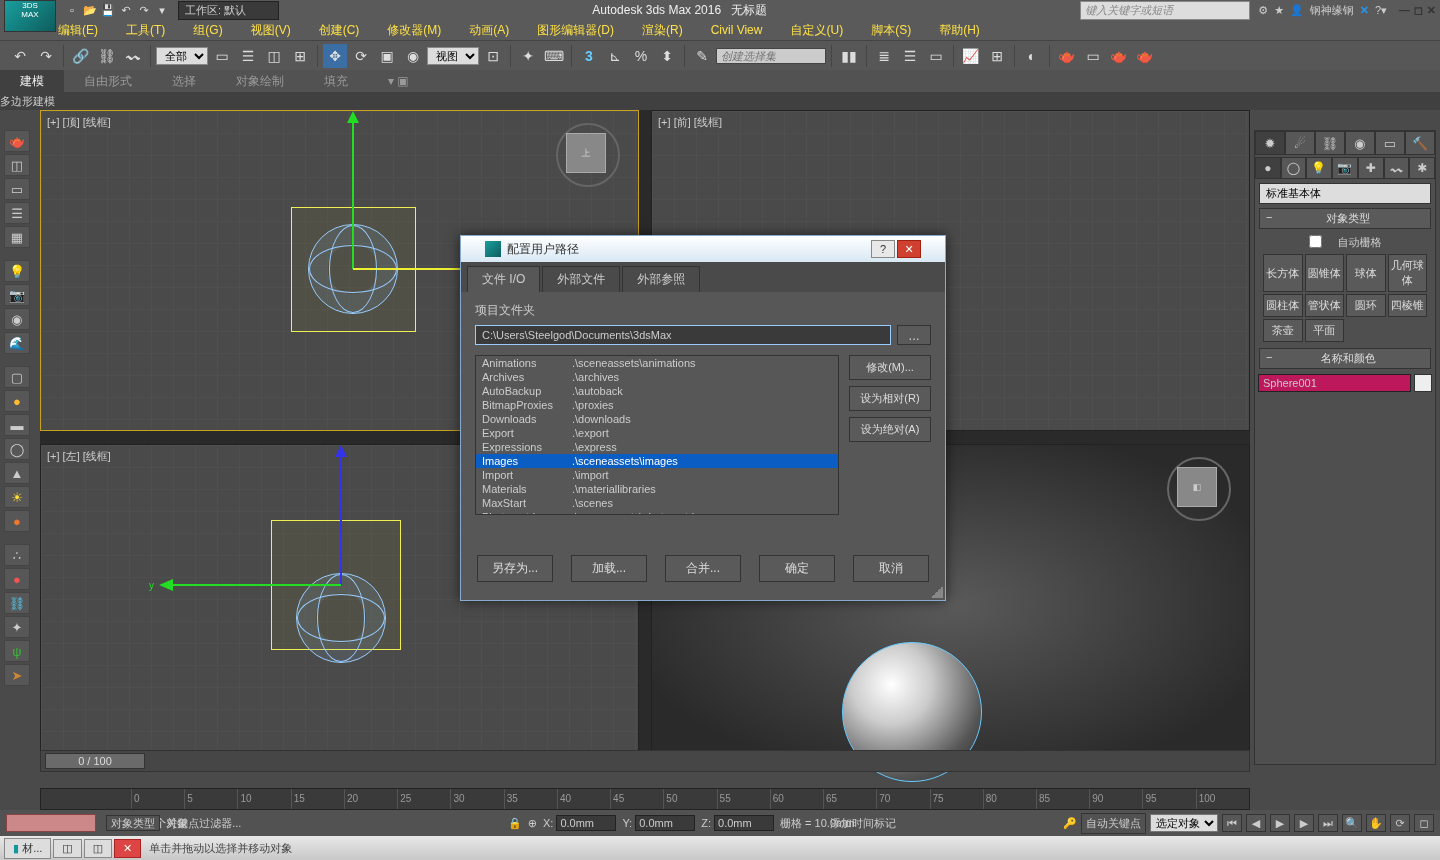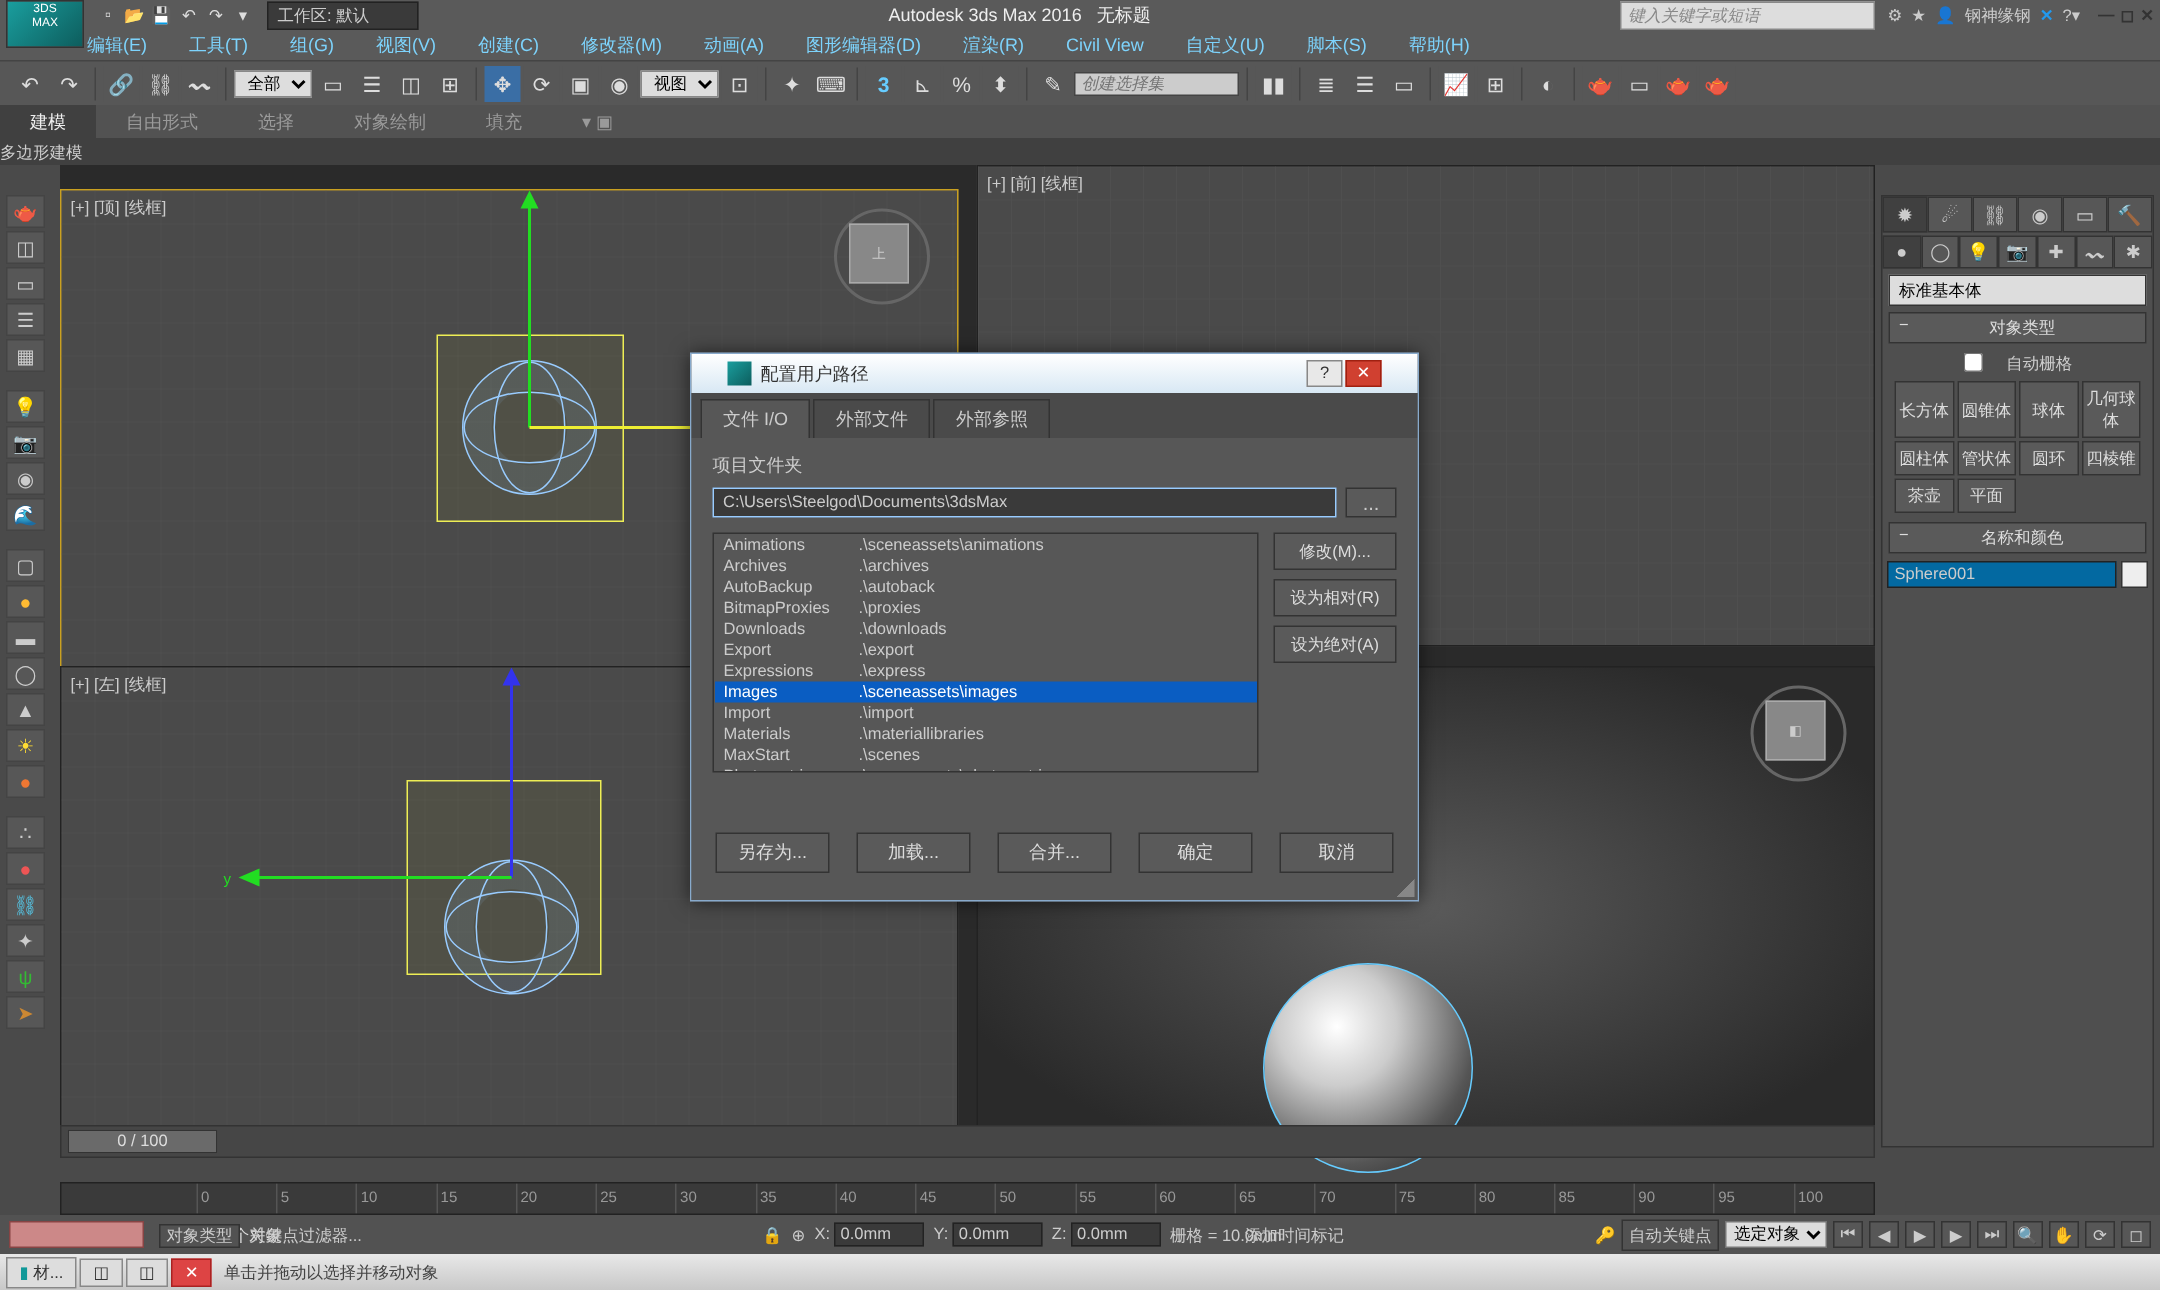--- a/index.html
+++ b/index.html
@@ -14,21 +14,21 @@
 .titlebar .apptitle { flex:1; text-align:center; color:#eee; font-size:12px; }
 .titlebar .search { width:170px; background:#ddd; border:1px solid #888; padding:1px 4px; color:#888; font-style:italic; font-size:11px; }
 .titlebar .right { display:flex; gap:6px; align-items:center; margin-left:8px; }
 .titlebar .right span { color:#ccc; cursor:pointer; }
 .titlebar .user { color:#eee; font-size:11px; }
 .titlebar .winbtns { display:flex; gap:4px; margin-left:12px; }
 .titlebar .winbtns span { cursor:pointer; color:#333; font-weight:bold; }
 
 
 .menubar { height:20px; background:#5a5a5a; display:flex; align-items:center; padding-left:44px; gap:0; }
-.menubar span { padding:2px 14px; color:#7dd3fc; cursor:pointer; font-size:12px; }
+.menubar span { padding:2px 14px; color:#fde047; cursor:pointer; font-size:12px; }
 
 
 .maintb { height:30px; background:#575757; border-top:1px solid #444; display:flex; align-items:center; padding:0 8px; gap:2px; }
 .maintb .btn { width:24px; height:24px; display:flex; align-items:center; justify-content:center; background:#575757; border:1px solid transparent; cursor:pointer; color:#ddd; font-size:14px; }
 .maintb .btn.active { background:#3a6ea5; }
 .maintb .sep { width:1px; height:22px; background:#444; margin:0 3px; }
 .maintb select { background:#ddd; border:1px solid #888; padding:1px 4px; font-size:11px; }
 .maintb input.sel { background:#ccc; border:1px solid #444; padding:1px 4px; width:110px; font-size:11px; font-style:italic; color:#555;}
 
 
@@ -63,21 +63,21 @@
 .cmdpanel .sub { display:flex; height:22px; margin-top:2px; }
 .cmdpanel .sub span { flex:1; display:flex;align-items:center;justify-content:center;background:#575757;border:1px solid #333;cursor:pointer;font-size:12px;}
 .cmdpanel .sub span.active { background:#404040; }
 .cmdpanel .dd { margin:4px; background:#ddd; color:#000; padding:2px 6px; border:1px solid #333; font-size:11px;}
 .cmdpanel .rollhdr { background:#5a5a5a; padding:2px 6px; margin:2px 4px; border:1px solid #333; text-align:center; color:#ddd; cursor:pointer; font-size:11px;}
 .cmdpanel .roll { margin:0 4px; padding:2px; }
 .cmdpanel .cb { display:flex; align-items:flex-start; gap:16px; padding:2px 8px; color:#ccc; justify-content:center;}
 .cmdpanel .btngrid { display:grid; grid-template-columns:1fr 1fr 1fr 1fr; gap:2px; padding:2px; }
 .cmdpanel .btngrid button { background:#5a5a5a; border:1px solid #333; color:#ddd; padding:3px 2px; cursor:pointer; font-size:11px;}
 .cmdpanel .nameedit { display:flex; padding:3px; gap:3px; }
-.cmdpanel .nameedit input { flex:1; background:#0369a1; border:1px solid #222; color:#ccc; padding:2px 4px; font-size:11px;}
+.cmdpanel .nameedit input { flex:1; background:#be185d; border:1px solid #222; color:#ccc; padding:2px 4px; font-size:11px;}
 .cmdpanel .nameedit .swatch { width:18px; height:18px; background:#eee; border:1px solid #333; cursor:pointer;}
 
 
 .trackbar { position:absolute; bottom:88px; left:40px; right:190px; height:22px; background:#464646; border:1px solid #333; display:flex; align-items:center; }
 .trackbar .slider { width:100px; background:#6a6a6a; border:1px solid #333; text-align:center; color:#ddd; font-size:11px; padding:1px 0; margin-left:4px;}
 .timeline { position:absolute; bottom:50px; left:40px; right:190px; height:22px; background:#3a3a3a; border:1px solid #222; display:flex; align-items:center; overflow:hidden; padding-left:90px;}
 .timeline .tick { flex:1; text-align:left; color:#999; font-size:10px; border-left:1px solid #555; padding-left:2px; height:100%; padding-top:4px;}
 .status { position:absolute; bottom:24px; left:0; right:0; height:26px; background:#525252; display:flex; align-items:center; padding:0 6px; gap:6px; }
 .status .pink { background:#c88; border:1px solid #844; width:90px; height:18px; }
 .status .msg { color:#ddd; font-size:11px; padding:0 8px; flex:0 0 auto; width:400px;}
@@ -255,21 +255,21 @@
   <div class="gap"></div>
   <div class="b">∴</div>
   <div class="b" style="color:#e55;">●</div>
   <div class="b" style="color:#5ce;">⛓</div>
   <div class="b">✦</div>
   <div class="b" style="color:#3b3;">ψ</div>
   <div class="b" style="color:#c83;">➤</div>
 </div>
 
 <div class="vparea">
-  <div class="vp sel" style="top:16px;left:0;width:49.5%;height:49%;text-align:center;">
+  <div class="vp sel" style="top:0;left:0;width:49.5%;height:49%;text-align:center;">
     <div class="grid"></div>
     <div class="label">[+] [顶] [线框]</div>
     <div class="selbox" style="top:96px;left:250px;width:125px;height:125px;"></div>
     <div class="wiresphere" style="top:113px;left:267px;"></div>
     <svg class="gizmo" style="top:0;left:270px;" width="200" height="200">
         <line x1="42" y1="158" x2="42" y2="10" stroke="#2d2" stroke-width="2"></line>
         <polygon points="36,12 48,12 42,0" fill="#2d2"></polygon>
         <line x1="42" y1="158" x2="190" y2="158" stroke="#ee3" stroke-width="2"></line>
         <text x="192" y="162" fill="#ee3" font-size="10">x</text>
       </svg>

